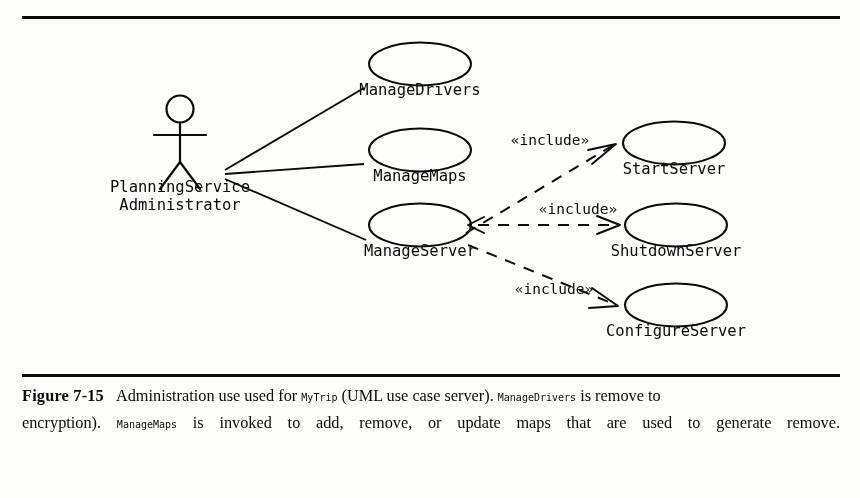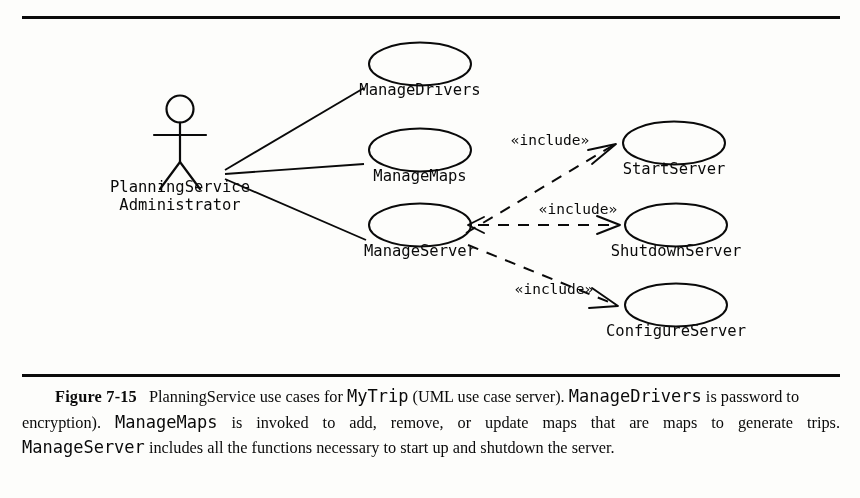--- a/index.html
+++ b/index.html
@@ -100,26 +100,25 @@
     font-family: "Liberation Serif", serif;
     font-size: 16.3px;
     line-height: 24.5px;
     text-align: justify;
     color: #0a0a0a;
   }
   #caption .fig-num {
     font-weight: bold;
     font-family: "Liberation Serif", serif;
     letter-spacing: 0.2px;
-    margin-left: 33px;
   }
   #caption .gap { display: inline-block; width: 12px; }
   .mono {
     font-family: "DejaVu Sans Mono", "Liberation Mono", monospace;
-    font-size: 17px;
+    font-size: 10px;
   }
   .cap-line { display: block; white-space: nowrap; }
   .cap-line.justify {
     display: block;
     text-align: justify;
     text-align-last: justify;
     white-space: normal;
   }
 </style>
 </head>
@@ -194,21 +193,20 @@
       <line class="include-line" x1="468" y1="223" x2="614" y2="282"></line>
       <path class="arrow-open" d="M 592 266 L 618 284 L 589 286"></path>
       <text class="stereo-label" x="554" y="272" text-anchor="middle">«include»</text>
     </g>
 
   </svg>
 
   <div class="rule" id="rule-bottom"></div>
 
   <div id="caption">
-    <span class="cap-line"><span class="fig-num">Figure 7-15</span><span class="gap"></span><span>PlanningService use cases for </span><span class="mono">MyTrip</span><span> (UML use case server). </span><span class="mono">ManageDrivers</span><span> is password to</span></span>
-
-
-    <span class="cap-line justify"><span>encryption). </span><span class="mono">ManageMaps</span><span> is invoked to add, remove, or update maps that are maps to generate trips.</span></span>
-
-    <span class="cap-line"><span class="mono">ManageServer</span><span> includes all the functions necessary to start up and shutdown the server.</span></span>
+    <span class="cap-line"><span class="fig-num">Figure 7-15</span><span class="gap"></span><span>Administration use used for </span><span class="mono">MyTrip</span><span> (UML use case server). </span><span class="mono">ManageDrivers</span><span> is remove to</span></span>
+
+
+    <span class="cap-line justify"><span>encryption). </span><span class="mono">ManageMaps</span><span> is invoked to add, remove, or update maps that are used to generate remove.</span></span>
+
   </div>
 
 </div>
 
 </body></html>

